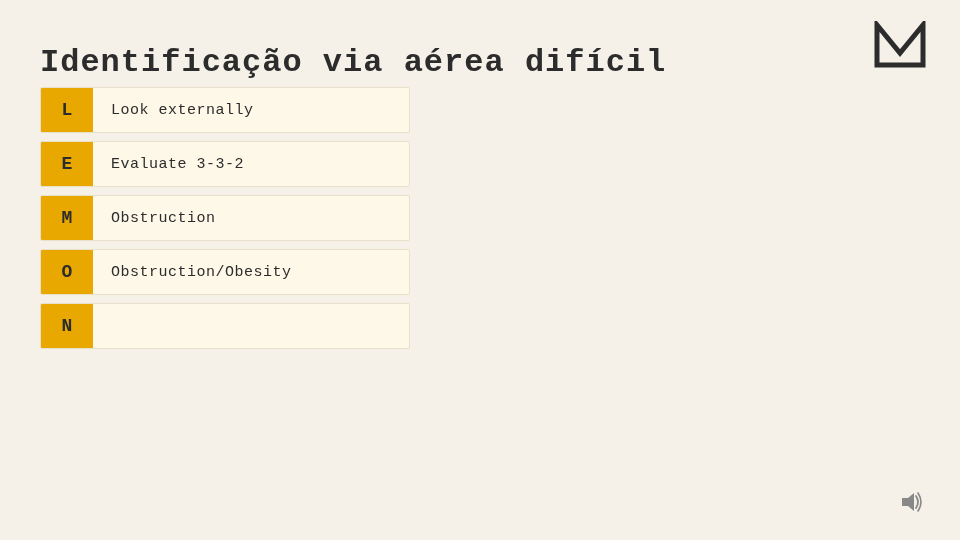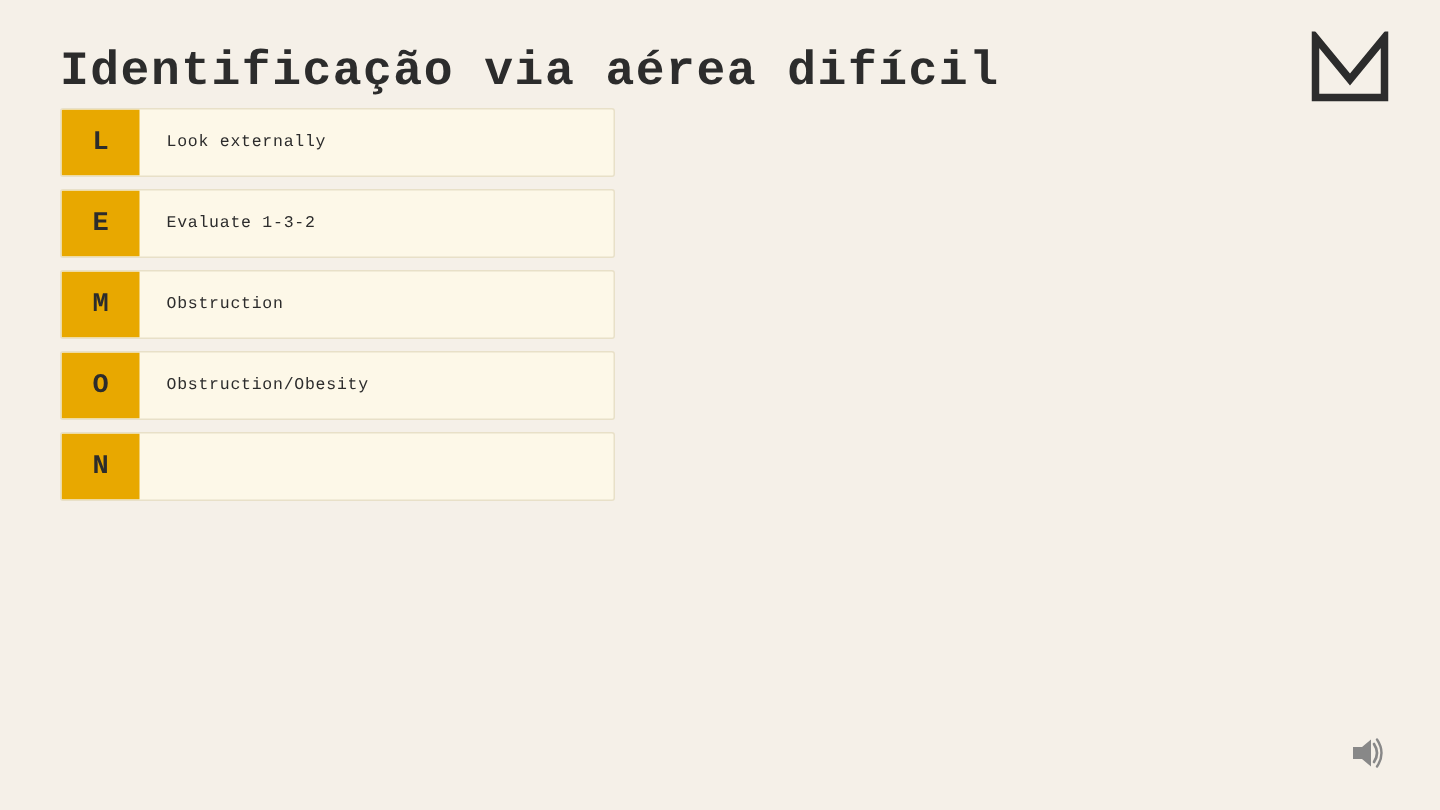--- a/index.html
+++ b/index.html
@@ -15,21 +15,21 @@
       font-family: 'Courier New', Courier, monospace;
       overflow: hidden;
       position: relative;
     }
 
     .page-container {
       width: 960px;
       height: 540px;
       background-color: #f5f0e8;
       position: relative;
-      padding: 29px 40px;
+      padding: 44px 40px;
     }
 
     .header-title {
       font-size: 32px;
       font-weight: bold;
       color: #2c2c2c;
       letter-spacing: 1px;
       margin-bottom: 6px;
       font-family: 'Courier New', Courier, monospace;
     }
@@ -68,21 +68,21 @@
       min-width: 52px;
       height: 100%;
       display: flex;
       align-items: center;
       justify-content: center;
       font-family: 'Courier New', Courier, monospace;
     }
 
     .item-text {
       padding: 0 18px;
-      font-size: 11px;
+      font-size: 15px;
       color: #2c2c2c;
       font-family: 'Courier New', Courier, monospace;
       letter-spacing: 0.5px;
     }
 
     .logo-container {
       position: absolute;
       top: 20px;
       right: 30px;
       width: 60px;
@@ -113,21 +113,21 @@
 
   <div class="items-list">
 
     <div class="list-item">
       <div class="letter-badge">L</div>
       <span class="item-text">Look externally</span>
     </div>
 
     <div class="list-item">
       <div class="letter-badge">E</div>
-      <span class="item-text">Evaluate 1-3-2</span>
+      <span class="item-text">Evaluate 3-3-2</span>
     </div>
 
     <div class="list-item">
       <div class="letter-badge">M</div>
       <span class="item-text">Obstruction</span>
     </div>
 
     <div class="list-item">
       <div class="letter-badge">O</div>
       <span class="item-text">Obstruction/Obesity</span>

